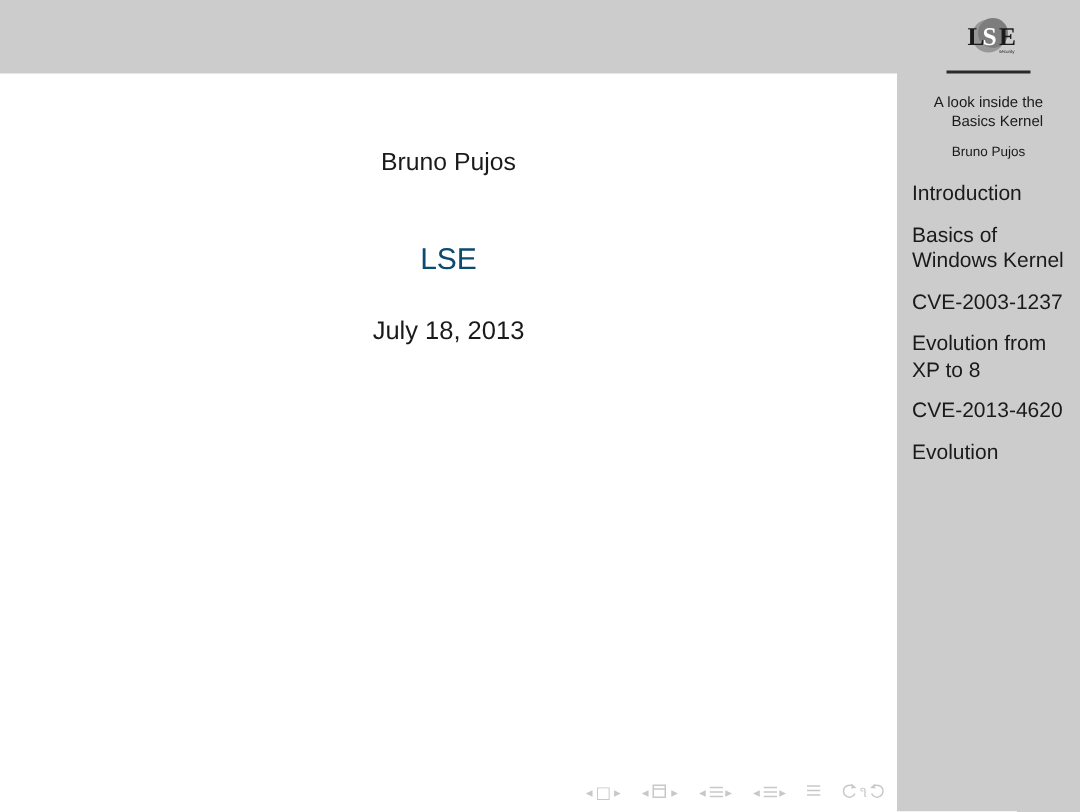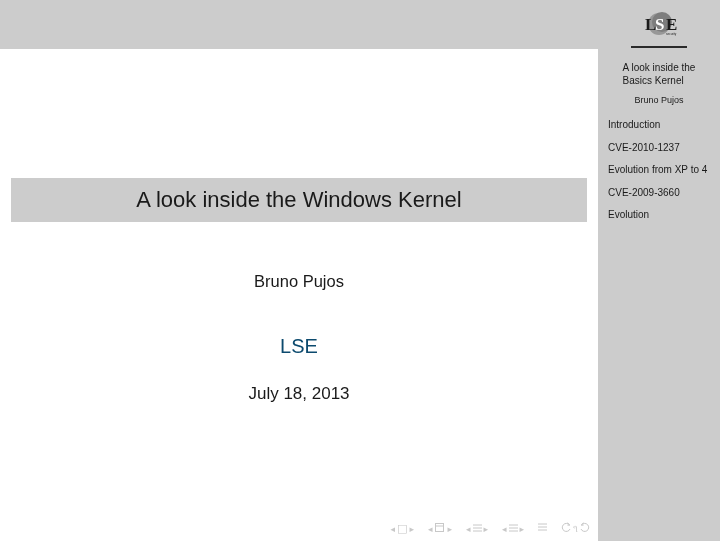--- a/index.html
+++ b/index.html
@@ -18,45 +18,44 @@
     color: #1a1a1a;
     text-align: center;
   }
   .author { text-align: center; margin-top: 50px; font-size: 16.5px; color: #1a1a1a; }
   .inst { text-align: center; margin-top: 44px; font-size: 20px; color: #0c4a6e; }
   .date { text-align: center; margin-top: 26px; font-size: 17px; color: #1a1a1a; }
 
   .logo { margin-top: 2px; margin-bottom: 2px; }
   .logo-underline { width: 56px; height: 2px; background: #2a2a2a; margin-bottom: 10px; }
 
-  .sb-title { font-size: 10px; color: #1a1a1a; text-align: left; line-height: 1.25; margin-top: 4px; }
+  .sb-title { font-size: 10px; color: #1a1a1a; text-align: right; line-height: 1.25; margin-top: 4px; }
   .sb-author-small { font-size: 9px; color: #1a1a1a; text-align: center; margin-top: 8px; margin-bottom: 14px; }
   .sb-nav { width: 100%; padding: 0 4px; }
-  .sb-item { font-size: 10px; color: #1a1a1a; text-align: left; line-height: 1.25; margin-bottom: 10px; cursor: pointer; }
+  .sb-item { font-size: 14px; color: #1a1a1a; text-align: left; line-height: 1.25; margin-bottom: 10px; cursor: pointer; }
 
   .nav-controls {
     position: absolute; right: 8px; bottom: 6px;
     display: flex; align-items: center; gap: 14px;
     color: #c8c8c8; font-size: 10px; font-family: "DejaVu Sans", Arial, sans-serif;
     user-select: none;
   }
   .nav-group { display: flex; align-items: center; gap: 2px; }
   .nav-tri { font-size: 9px; }
   .nav-sym { font-size: 11px; line-height: 1; }
 </style>
 </head>
 <body>
 
 <div class="page">
 
   <div class="main">
     <div class="topbar"></div>
 
     <div class="content">
-      <div class="title-bar">A look inside the Windows Kernel</div>
       <div class="author">Bruno Pujos</div>
       <div class="inst">LSE</div>
       <div class="date">July 18, 2013</div>
 
       <div class="nav-controls">
         <span class="nav-group">
           <span class="nav-tri">◂</span>
           <span class="nav-sym">□</span>
           <span class="nav-tri">▸</span>
         </span>
@@ -132,20 +131,21 @@
     <div class="logo-underline"></div>
 
     <div class="sb-title">
       <span>A look inside the</span><br>
       <span>Basics Kernel</span>
     </div>
     <div class="sb-author-small">Bruno Pujos</div>
 
     <div class="sb-nav">
       <div class="sb-item">Introduction</div>
-      <div class="sb-item">CVE-2010-1237</div>
-      <div class="sb-item">Evolution from XP to 4</div>
-      <div class="sb-item">CVE-2009-3660</div>
+      <div class="sb-item">Basics of Windows Kernel</div>
+      <div class="sb-item">CVE-2003-1237</div>
+      <div class="sb-item">Evolution from XP to 8</div>
+      <div class="sb-item">CVE-2013-4620</div>
       <div class="sb-item">Evolution</div>
     </div>
   </div>
 
 </div>
 
 </body></html>

